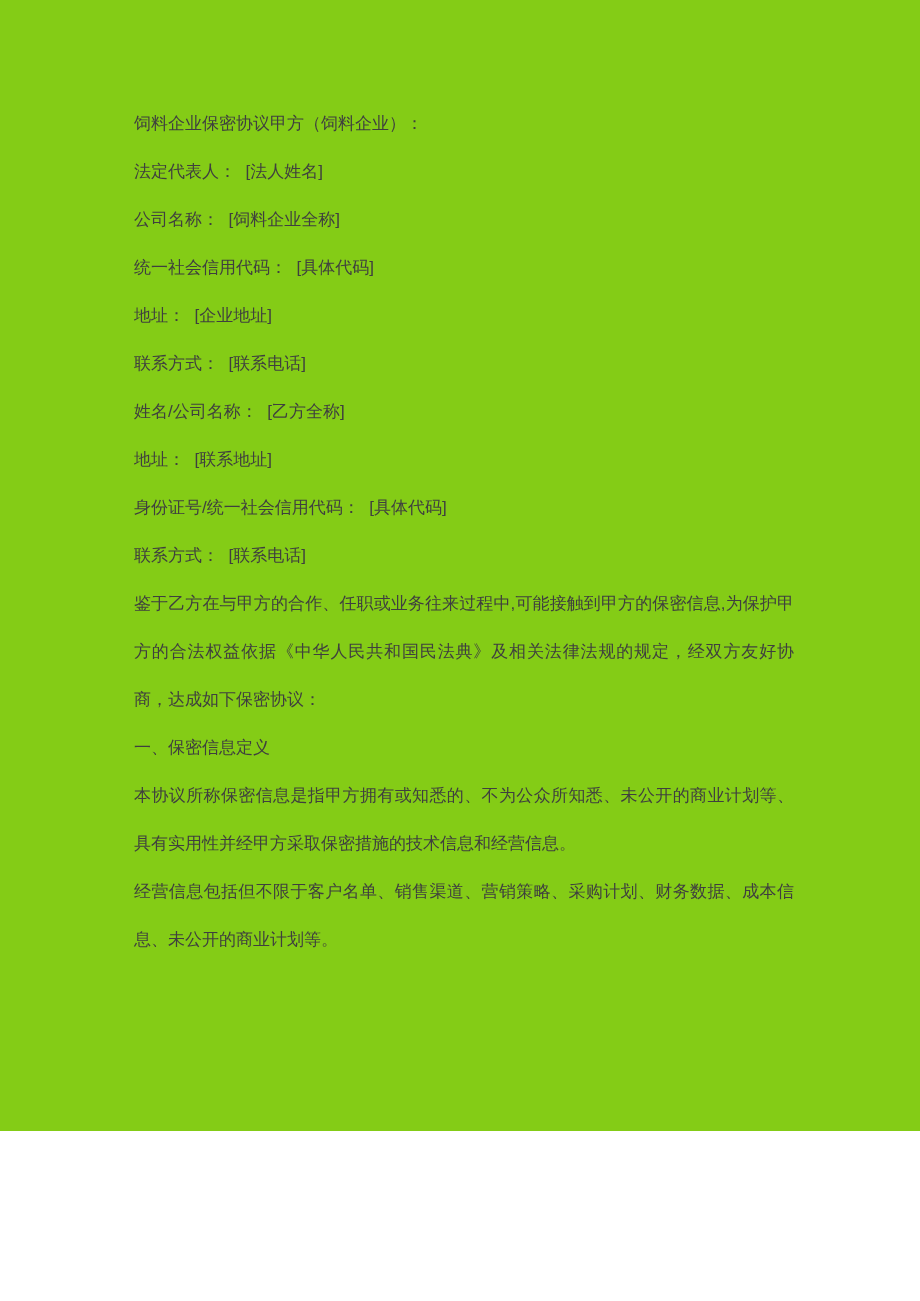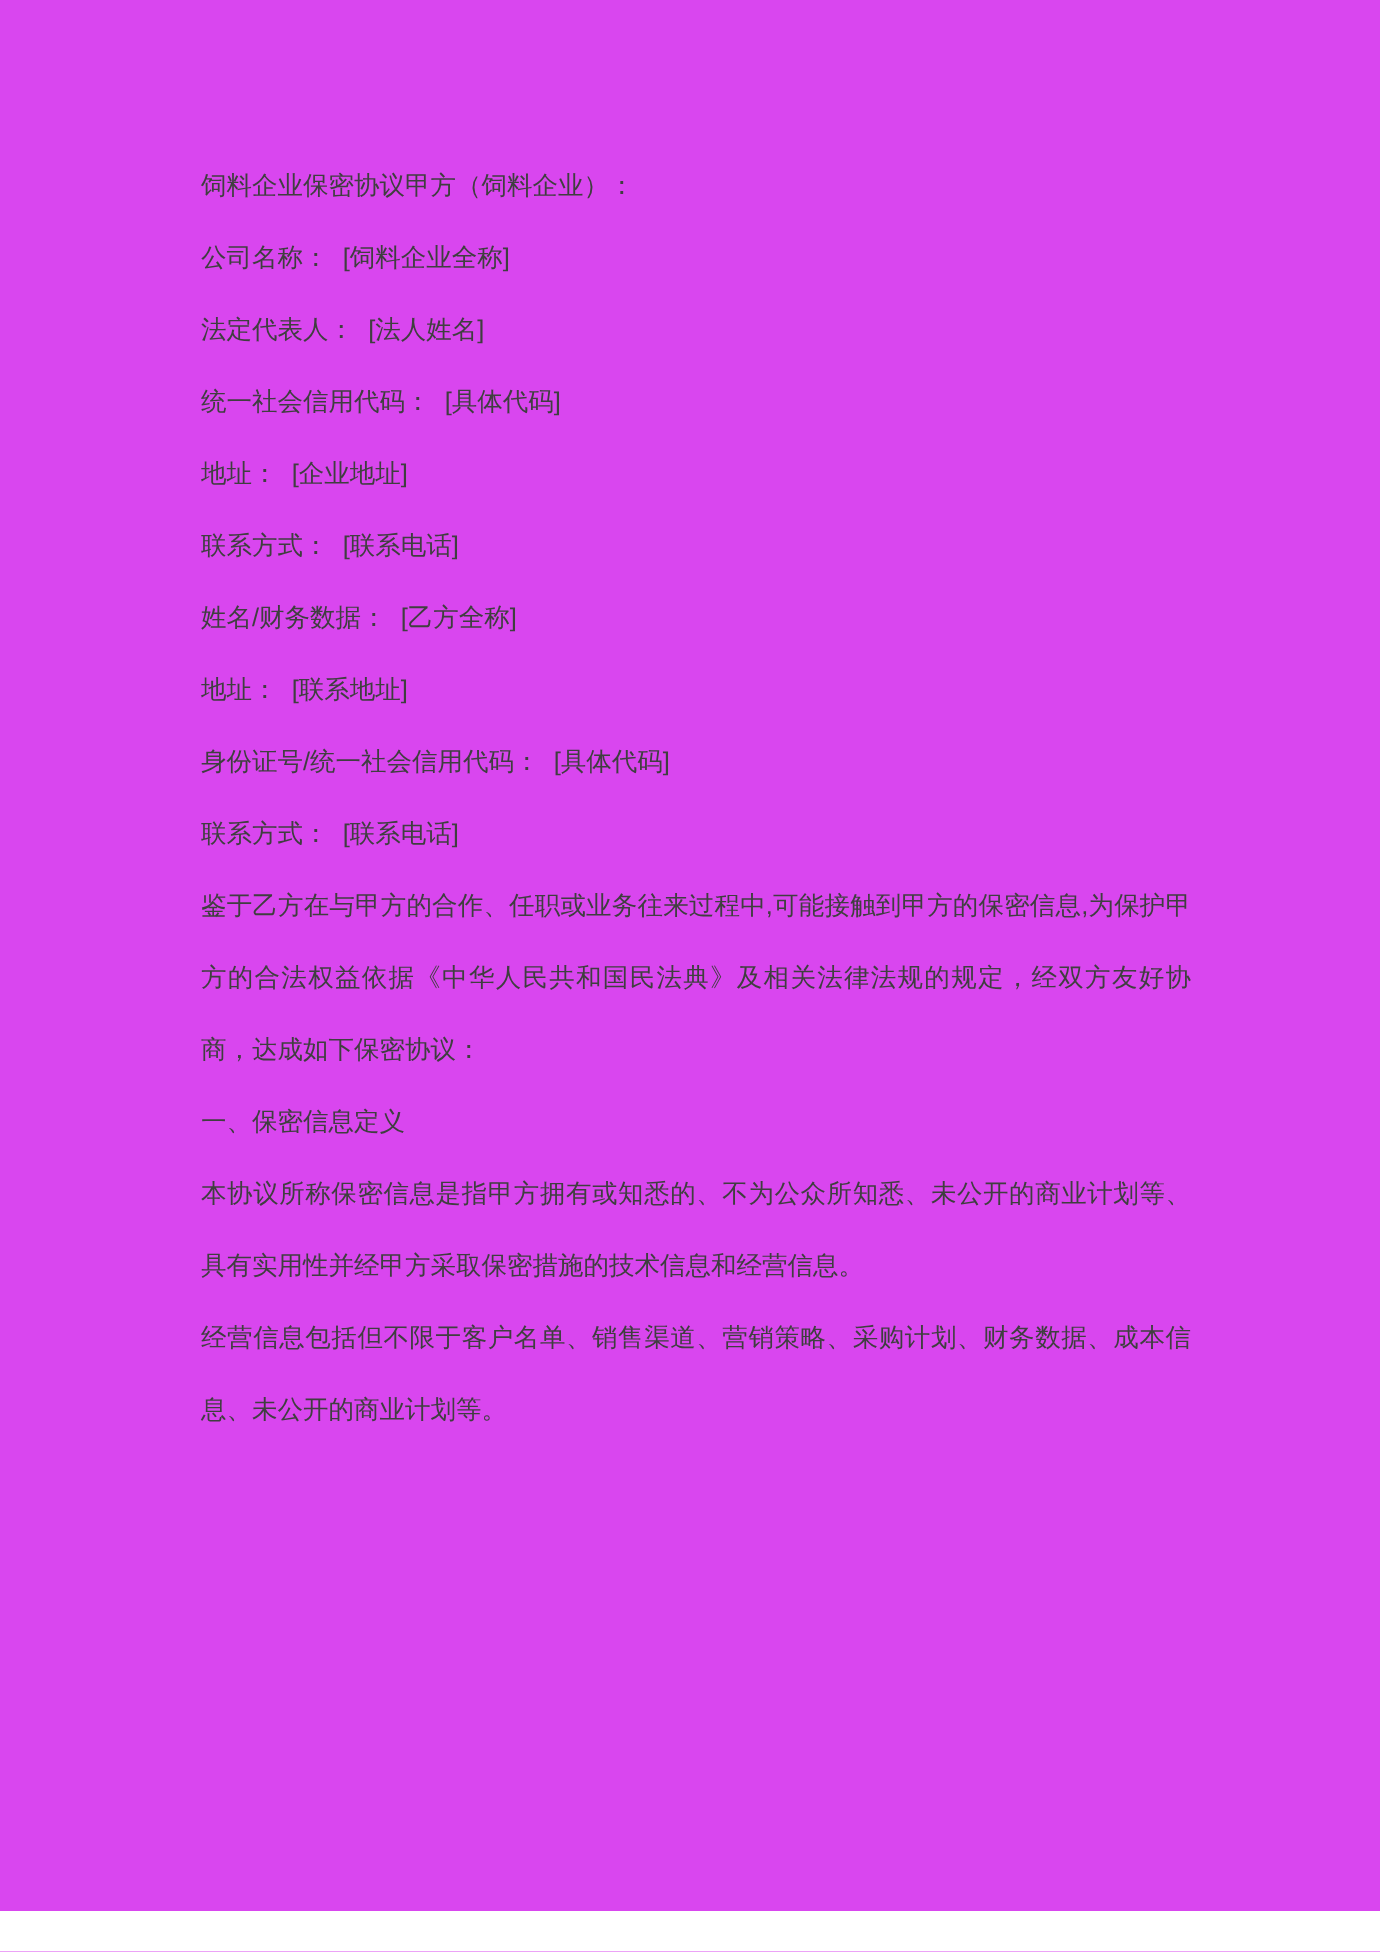--- a/index.html
+++ b/index.html
@@ -8,22 +8,22 @@
   }
   body {
     width: 920px;
     height: 1301px;
     background: #ffffff;
     font-family: "Liberation Sans", "DejaVu Sans", sans-serif;
   }
   .page {
     position: relative;
     width: 920px;
-    height: 1274px;
-    background: #d946ef;
+    height: 1131px;
+    background: #84cc16;
     overflow: hidden;
   }
   .content {
     position: absolute;
     left: 134px;
     top: 100px;
     width: 660px;
     color: #3f3f3f;
     font-size: 17px;
     line-height: 48px;
@@ -38,26 +38,26 @@
   .content p.tight {
     line-height: 36px;
   }
 </style>
 </head>
 <body>
 
 <div class="page">
   <div class="content">
     <p>饲料企业保密协议甲方（饲料企业）：</p>
+    <p>法定代表人：  [法人姓名]</p>
     <p>公司名称：  [饲料企业全称]</p>
-    <p>法定代表人：  [法人姓名]</p>
     <p>统一社会信用代码：  [具体代码]</p>
     <p>地址：  [企业地址]</p>
     <p>联系方式：  [联系电话]</p>
-    <p>姓名/财务数据：  [乙方全称]</p>
+    <p>姓名/公司名称：  [乙方全称]</p>
     <p>地址：  [联系地址]</p>
     <p>身份证号/统一社会信用代码：  [具体代码]</p>
     <p>联系方式：  [联系电话]</p>
     <p>鉴于乙方在与甲方的合作、任职或业务往来过程中,可能接触到甲方的保密信息,为保护甲方的合法权益依据《中华人民共和国民法典》及相关法律法规的规定，经双方友好协商，达成如下保密协议：</p>
     <p>一、保密信息定义</p>
     <p>本协议所称保密信息是指甲方拥有或知悉的、不为公众所知悉、未公开的商业计划等、具有实用性并经甲方采取保密措施的技术信息和经营信息。</p>
     <p>经营信息包括但不限于客户名单、销售渠道、营销策略、采购计划、财务数据、成本信息、未公开的商业计划等。</p>
   </div>
 </div>
 

